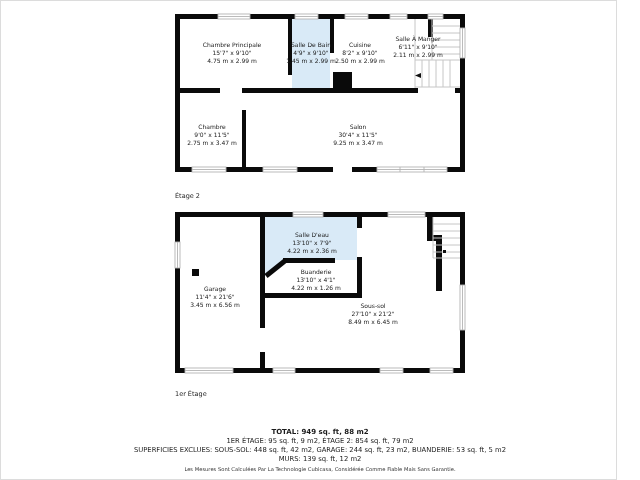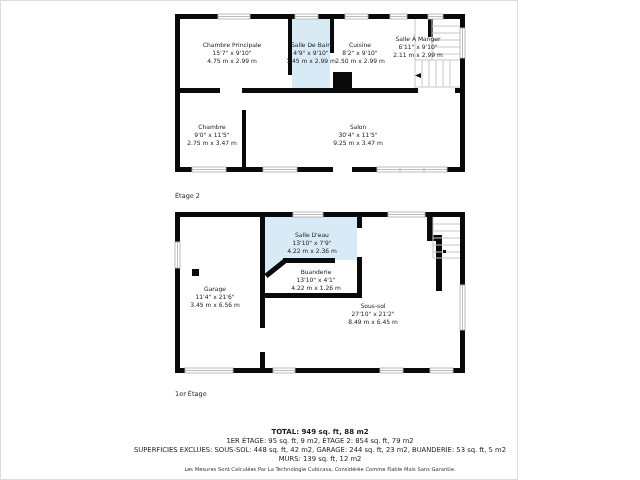--- a/index.html
+++ b/index.html
@@ -1,16 +1,16 @@
 <!DOCTYPE html>
 <html><head>
 <meta charset="utf-8">
 <style>
   html,body{margin:0;padding:0;background:#fff;}
-  .page{position:relative;width:518px;height:480px;background:#ffffff;
+  .page{position:relative;width:617px;height:480px;background:#ffffff;
         box-shadow:inset 0 0 0 1px #dcdcdc;overflow:hidden;
         font-family:"DejaVu Sans", sans-serif;}
   svg text{font-family:"DejaVu Sans", sans-serif;fill:#1a1a1a;}
   .room-name, .room-dim{font-size:6px;}
   .floor-label{font-size:6.5px;fill:#222;}
   .sum{font-size:6.8px;}
   .sum-total{font-size:7px;font-weight:bold;}
   .disclaimer{font-size:5.2px;fill:#333;}
   .wall{fill:#0a0a0a;}
   .winframe{fill:#ffffff;stroke:#b3b3b3;stroke-width:0.9;}

